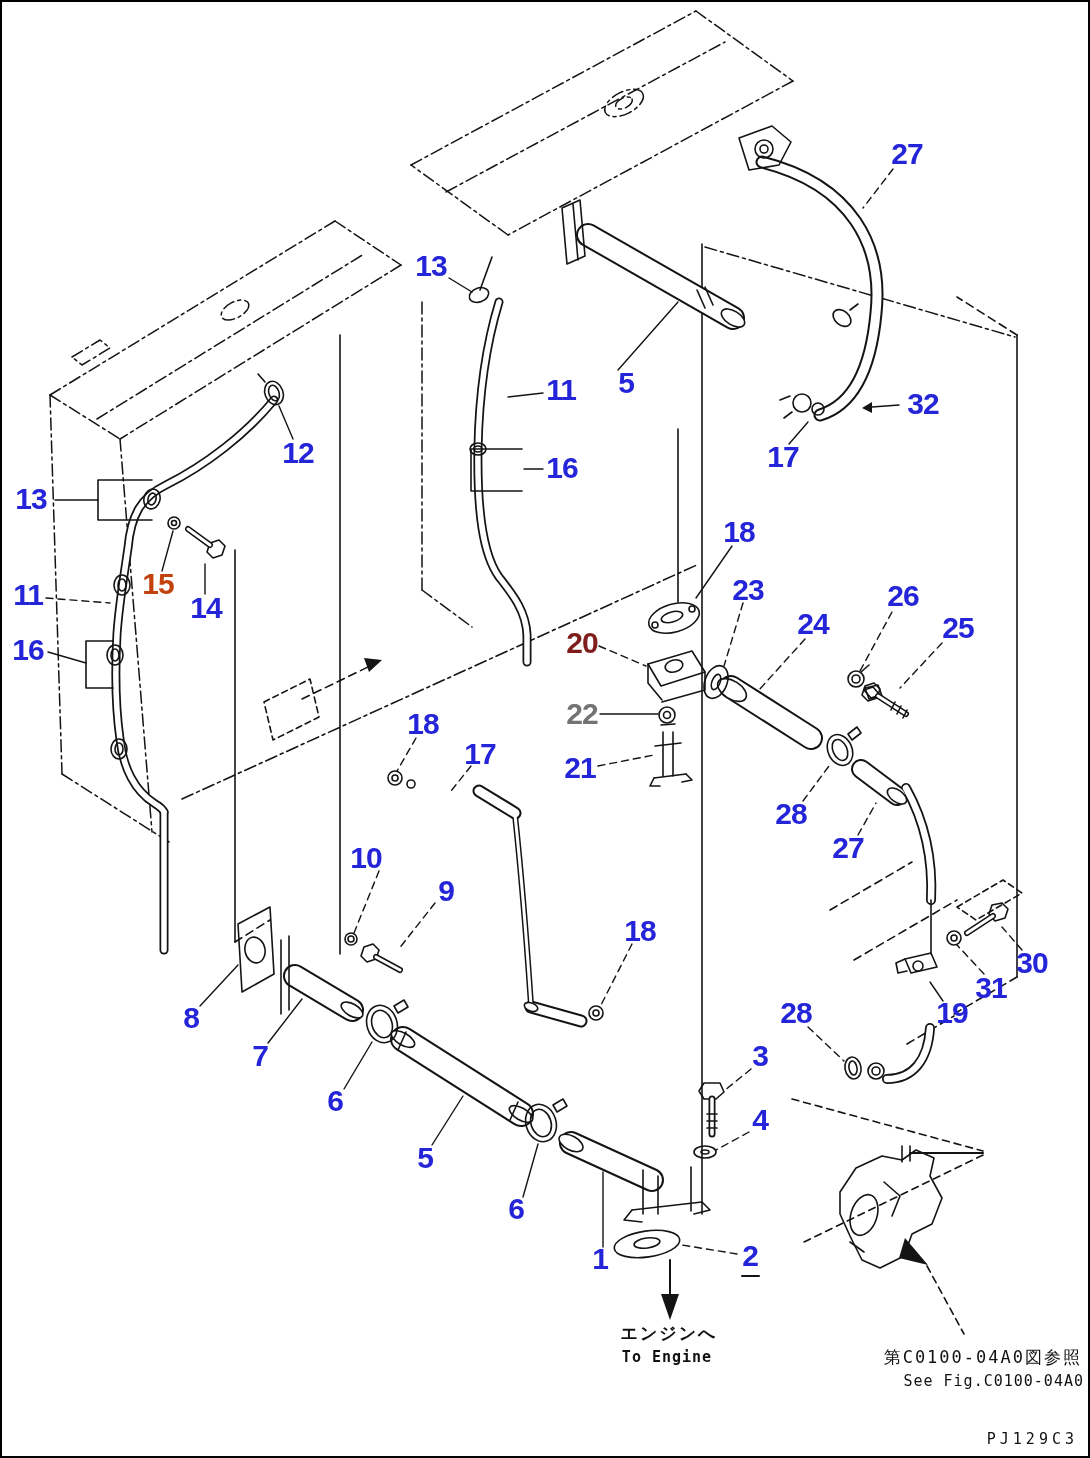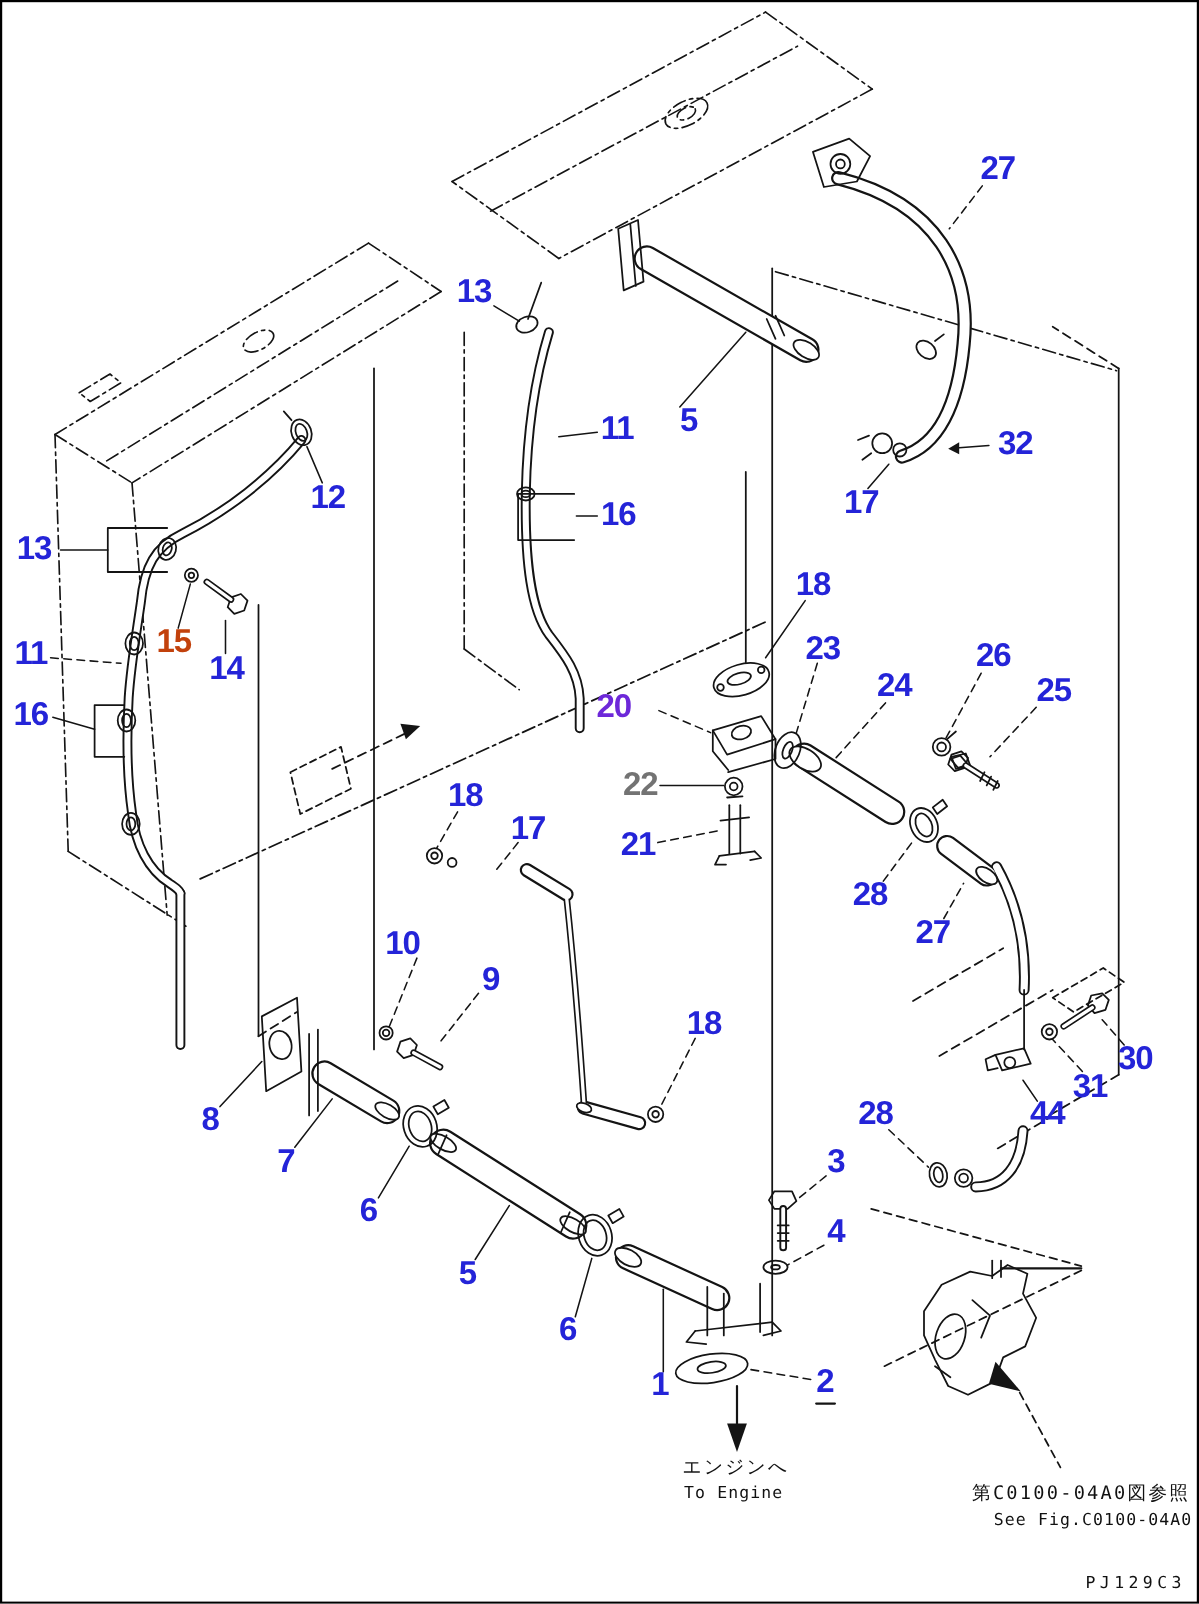--- a/index.html
+++ b/index.html
@@ -10,21 +10,21 @@
   }
   #lineart{position:absolute;left:0;top:0;}
   .callout{
     position:absolute;transform:translate(-50%,-50%);
     font:700 30px "Liberation Sans",sans-serif;letter-spacing:-1px;
     white-space:nowrap;user-select:none;
   }
   .note{position:absolute;color:#111;font-family:"DejaVu Sans Mono",monospace;}
   .note-jp{font-size:17px;letter-spacing:2px;}
   .note-en{font-size:15px;letter-spacing:1px;}
-  .note-center{transform:translateX(-50%);}
+  .note-center{transform:translateX(-50%);font-weight:bold;}
   .note-right{text-align:right;}
   .code{font-size:15px;letter-spacing:4px;}
 </style>
 </head>
 <body>
 
 <div id="stage">
 
   <svg id="lineart" width="1090" height="1458" viewBox="0 0 1090 1458" fill="none" stroke="#141414" stroke-width="1.6" stroke-linecap="round" stroke-linejoin="round">
 
@@ -335,35 +335,35 @@
       <div class="callout" style="left: 560px; top: 466px; color: rgb(36, 36, 216);">16</div>
       <div class="callout" style="left: 29px; top: 497px; color: rgb(36, 36, 216);">13</div>
       <div class="callout" style="left: 737px; top: 530px; color: rgb(36, 36, 216);">18</div>
       <div class="callout" style="left: 156px; top: 582px; color: #c2410c;">15</div>
       <div class="callout" style="left: 26px; top: 593px; color: rgb(36, 36, 216);">11</div>
       <div class="callout" style="left: 746px; top: 588px; color: rgb(36, 36, 216);">23</div>
       <div class="callout" style="left: 901px; top: 594px; color: rgb(36, 36, 216);">26</div>
       <div class="callout" style="left: 204px; top: 606px; color: rgb(36, 36, 216);">14</div>
       <div class="callout" style="left: 811px; top: 622px; color: rgb(36, 36, 216);">24</div>
       <div class="callout" style="left: 956px; top: 626px; color: rgb(36, 36, 216);">25</div>
-      <div class="callout" style="left: 556px; top: 641px; color: #6d28d9;">20</div>
+      <div class="callout" style="left: 580px; top: 641px; color: #7f1d1d;">20</div>
       <div class="callout" style="left: 26px; top: 648px; color: rgb(36, 36, 216);">16</div>
       <div class="callout" style="left: 580px; top: 712px; color: #737373;">22</div>
       <div class="callout" style="left: 421px; top: 722px; color: rgb(36, 36, 216);">18</div>
       <div class="callout" style="left: 478px; top: 752px; color: rgb(36, 36, 216);">17</div>
       <div class="callout" style="left: 578px; top: 766px; color: rgb(36, 36, 216);">21</div>
       <div class="callout" style="left: 789px; top: 812px; color: rgb(36, 36, 216);">28</div>
       <div class="callout" style="left: 846px; top: 846px; color: rgb(36, 36, 216);">27</div>
       <div class="callout" style="left: 364px; top: 856px; color: rgb(36, 36, 216);">10</div>
       <div class="callout" style="left: 444px; top: 889px; color: rgb(36, 36, 216);">9</div>
       <div class="callout" style="left: 638px; top: 929px; color: rgb(36, 36, 216);">18</div>
       <div class="callout" style="left: 1030px; top: 961px; color: rgb(36, 36, 216);">30</div>
       <div class="callout" style="left: 989px; top: 986px; color: rgb(36, 36, 216);">31</div>
       <div class="callout" style="left: 189px; top: 1016px; color: rgb(36, 36, 216);">8</div>
-      <div class="callout" style="left: 950px; top: 1011px; color: rgb(36, 36, 216);">44</div>
+      <div class="callout" style="left: 950px; top: 1011px; color: rgb(36, 36, 216);">19</div>
       <div class="callout" style="left: 794px; top: 1011px; color: rgb(36, 36, 216);">28</div>
       <div class="callout" style="left: 258px; top: 1054px; color: rgb(36, 36, 216);">7</div>
       <div class="callout" style="left: 758px; top: 1054px; color: rgb(36, 36, 216);">3</div>
       <div class="callout" style="left: 333px; top: 1099px; color: rgb(36, 36, 216);">6</div>
       <div class="callout" style="left: 758px; top: 1118px; color: rgb(36, 36, 216);">4</div>
       <div class="callout" style="left: 423px; top: 1156px; color: rgb(36, 36, 216);">5</div>
       <div class="callout" style="left: 514px; top: 1207px; color: rgb(36, 36, 216);">6</div>
       <div class="callout" style="left: 598px; top: 1257px; color: rgb(36, 36, 216);">1</div>
       <div class="callout" style="left: 748px; top: 1254px; color: rgb(36, 36, 216);">2</div>
     </div>

